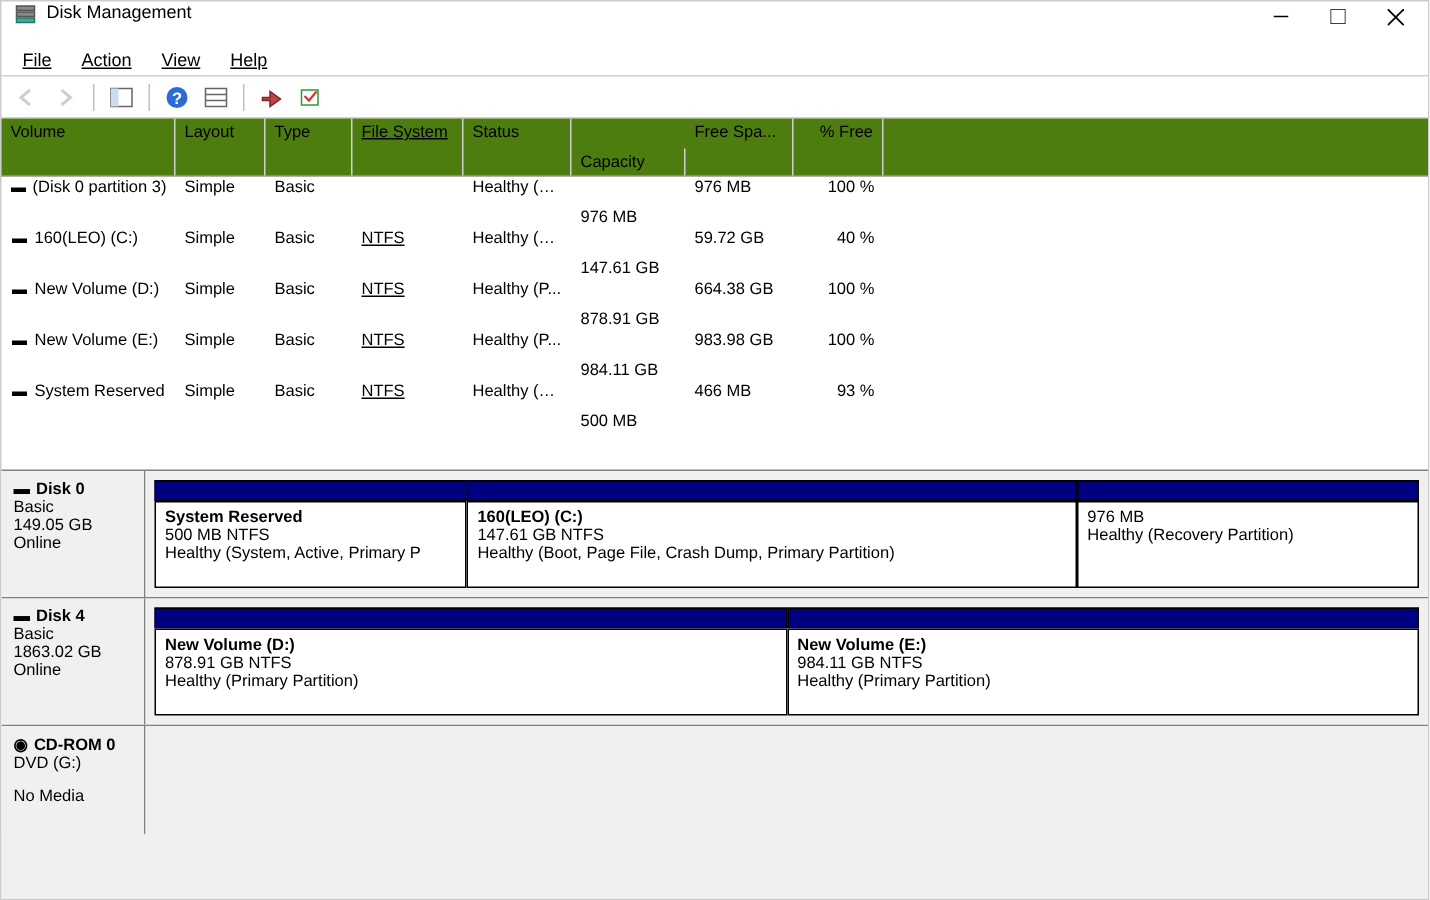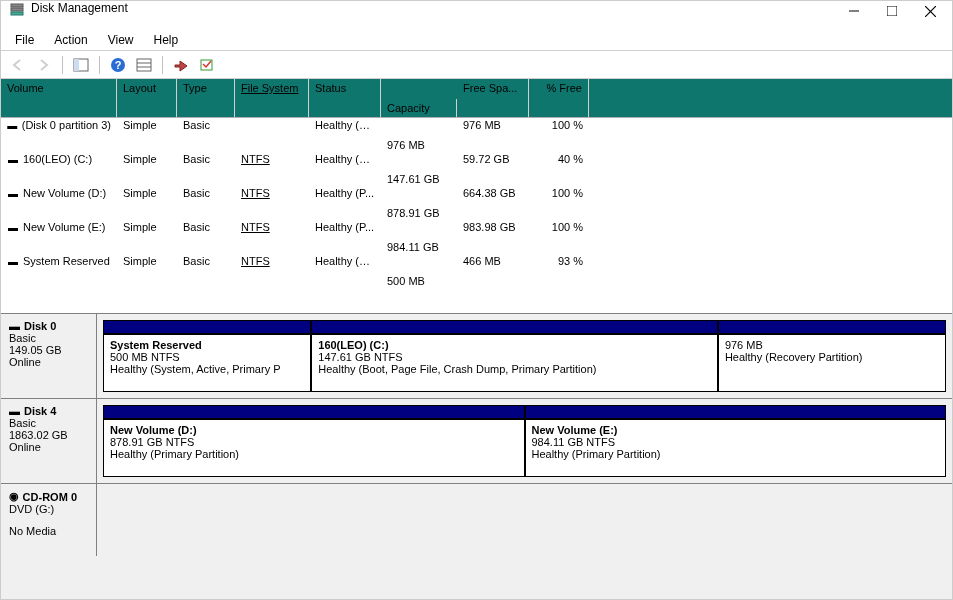--- a/index.html
+++ b/index.html
@@ -4,27 +4,27 @@
 <style>
 * { box-sizing: border-box; margin: 0; padding: 0; }
 body { font-family: 'Segoe UI', Tahoma, sans-serif; font-size: 11px; background: #fff; color: #000; overflow: hidden; }
 .window { width: 953px; height: 600px; display: flex; flex-direction: column; border: 1px solid #ccc; }
 .titlebar { height: 28px; display: flex; align-items: flex-start; padding: 0 8px; }
 .titlebar .icon { width: 16px; height: 16px; margin-right: 6px; display: flex; align-items: center; justify-content: center; }
 .titlebar .title { flex: 1; font-size: 12px; }
 .win-controls { display: flex; gap: 18px; margin-right: 4px; }
 .win-btn { width: 20px; height: 20px; display: flex; align-items: center; justify-content: center; cursor: pointer; font-size: 13px; }
 .menubar { height: 22px; display: flex; align-items: center; padding: 0 4px; border-bottom: 1px solid #d0d0d0; }
-.menubar .menu-item { padding: 2px 10px; cursor: pointer; font-size: 12px; }
+.menubar .menu-item { padding: 2px 10px; cursor: pointer; font-size: 12px; text-decoration: underline; }
 .toolbar { height: 28px; display: flex; align-items: center; padding: 0 6px; gap: 4px; border-bottom: 1px solid #d0d0d0; }
 .tool-btn { width: 22px; height: 22px; display: flex; align-items: center; justify-content: center; cursor: pointer; }
 .tool-btn.disabled { opacity: 0.4; cursor: default; }
 .tool-sep { width: 1px; height: 18px; background: #c0c0c0; margin: 0 3px; }
 .volume-list { flex: 0 0 auto; border-bottom: 1px solid #808080; }
-.vol-header { display: flex; background: #0f766e; border-bottom: 1px solid #b0b0b0; }
+.vol-header { display: flex; background: #4d7c0f; border-bottom: 1px solid #b0b0b0; }
 .vol-header .col { padding: 3px 6px; border-right: 1px solid #d0d0d0; font-size: 11px; white-space: nowrap; overflow: hidden; }
 .vol-row { display: flex; }
 .vol-row .col { padding: 1px 6px; font-size: 11px; white-space: nowrap; overflow: hidden; text-overflow: ellipsis; }
 .col-volume { width: 116px; }
 .col-layout { width: 60px; }
 .col-type { width: 58px; }
 .col-fs { width: 74px; text-decoration: underline; }
 .col-status { width: 72px; }
 .col-capacity { width: 76px; margin-top: 20px; }
 .col-free { width: 72px; }

